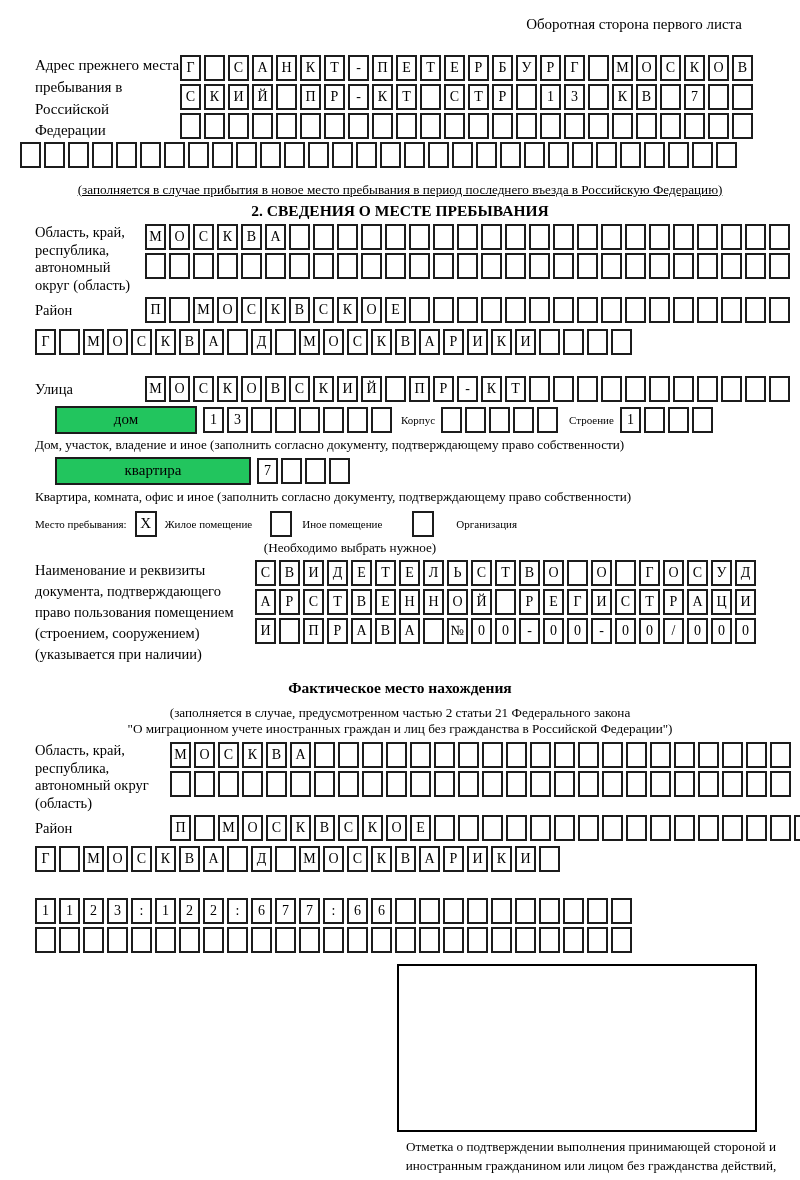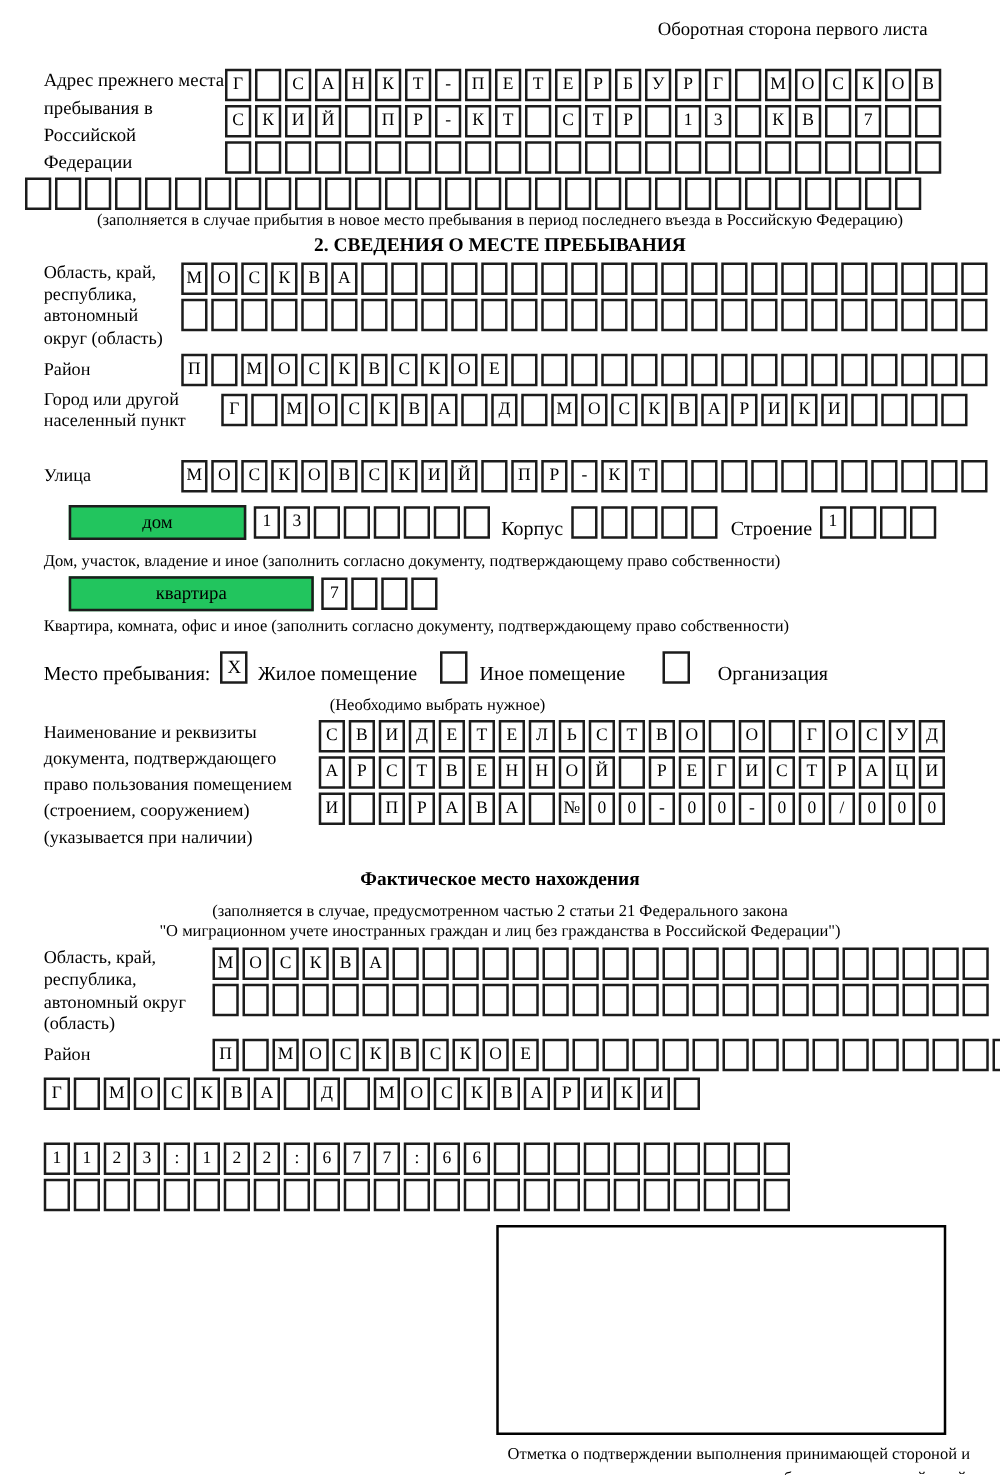--- a/index.html
+++ b/index.html
@@ -11,21 +11,21 @@
   .cells-col > .cellrow { margin-bottom:3px; }
   .cellrow { display:flex; height:26px; flex:none; }
   .cell { flex:none; display:inline-flex; align-items:center; justify-content:center;
     width:21px; height:26px; border:2px solid #1c1c1c; margin-right:3px;
     font-size:14px; background:#fff; }
   .note { font-size:13.2px; }
   .center { text-align:center; }
   .sec-title { text-align:center; font-weight:bold; font-size:15.5px; }
   .widebox { border:2px solid #1c1c1c; height:28px; display:flex; align-items:center;
     justify-content:center; font-size:15px; flex:none; background:#22c55e; }
-  .inline-label { font-size:16px; line-height:28px; flex:none;margin-top:12px; }
+  .inline-label { font-size:11px; line-height:28px; flex:none; }
   .cb { flex:none; width:22px; height:26px; border:2px solid #1c1c1c; display:inline-flex;
     align-items:center; justify-content:center; font-size:15px; background:#fff; }
   .stamp-box { border:2px solid #000; background:#fff; }
 </style>
 </head>
 <body>
 
 <div class="header-note">Оборотная сторона первого листа</div>
 
 <div class="frow" style="margin:22px 0 0 35px;align-items:center;">
@@ -136,21 +136,21 @@
     <span class="cell"></span>
     <span class="cell"></span>
     <span class="cell"></span>
     <span class="cell"></span>
     <span class="cell"></span>
     <span class="cell"></span>
     <span class="cell"></span>
     <span class="cell"></span>
     <span class="cell"></span>
   </div>
-<div class="note center" style="margin-top:0;">(заполняется в случае прибытия в новое место пребывания в период последнего въезда в Российскую Федерацию)</div>
+<div class="note center" style="margin-top:14px;text-decoration:underline;">(заполняется в случае прибытия в новое место пребывания в период последнего въезда в Российскую Федерацию)</div>
 
 <div class="sec-title" style="margin-top:4px;">2. СВЕДЕНИЯ О МЕСТЕ ПРЕБЫВАНИЯ</div>
 
 <div class="frow" style="margin:4px 0 0 35px;">
   <div class="flabel" style="width:110px;">Область, край, республика, автономный округ (область)</div>
   <div class="cells-col">
     <div class="cellrow">
         <span class="cell">М</span>
         <span class="cell">О</span>
         <span class="cell">С</span>
@@ -238,21 +238,20 @@
       <span class="cell"></span>
       <span class="cell"></span>
       <span class="cell"></span>
       <span class="cell"></span>
       <span class="cell"></span>
       <span class="cell"></span>
     </div>
 </div>
 
 <div class="frow" style="margin:3px 0 0 35px;">
-  <div class="flabel" style="width:142px;">Город или другой населенный пункт</div>
   <div class="cellrow" style="margin-top:3px;">
       <span class="cell">Г</span>
       <span class="cell"></span>
       <span class="cell">М</span>
       <span class="cell">О</span>
       <span class="cell">С</span>
       <span class="cell">К</span>
       <span class="cell">В</span>
       <span class="cell">А</span>
       <span class="cell"></span>

